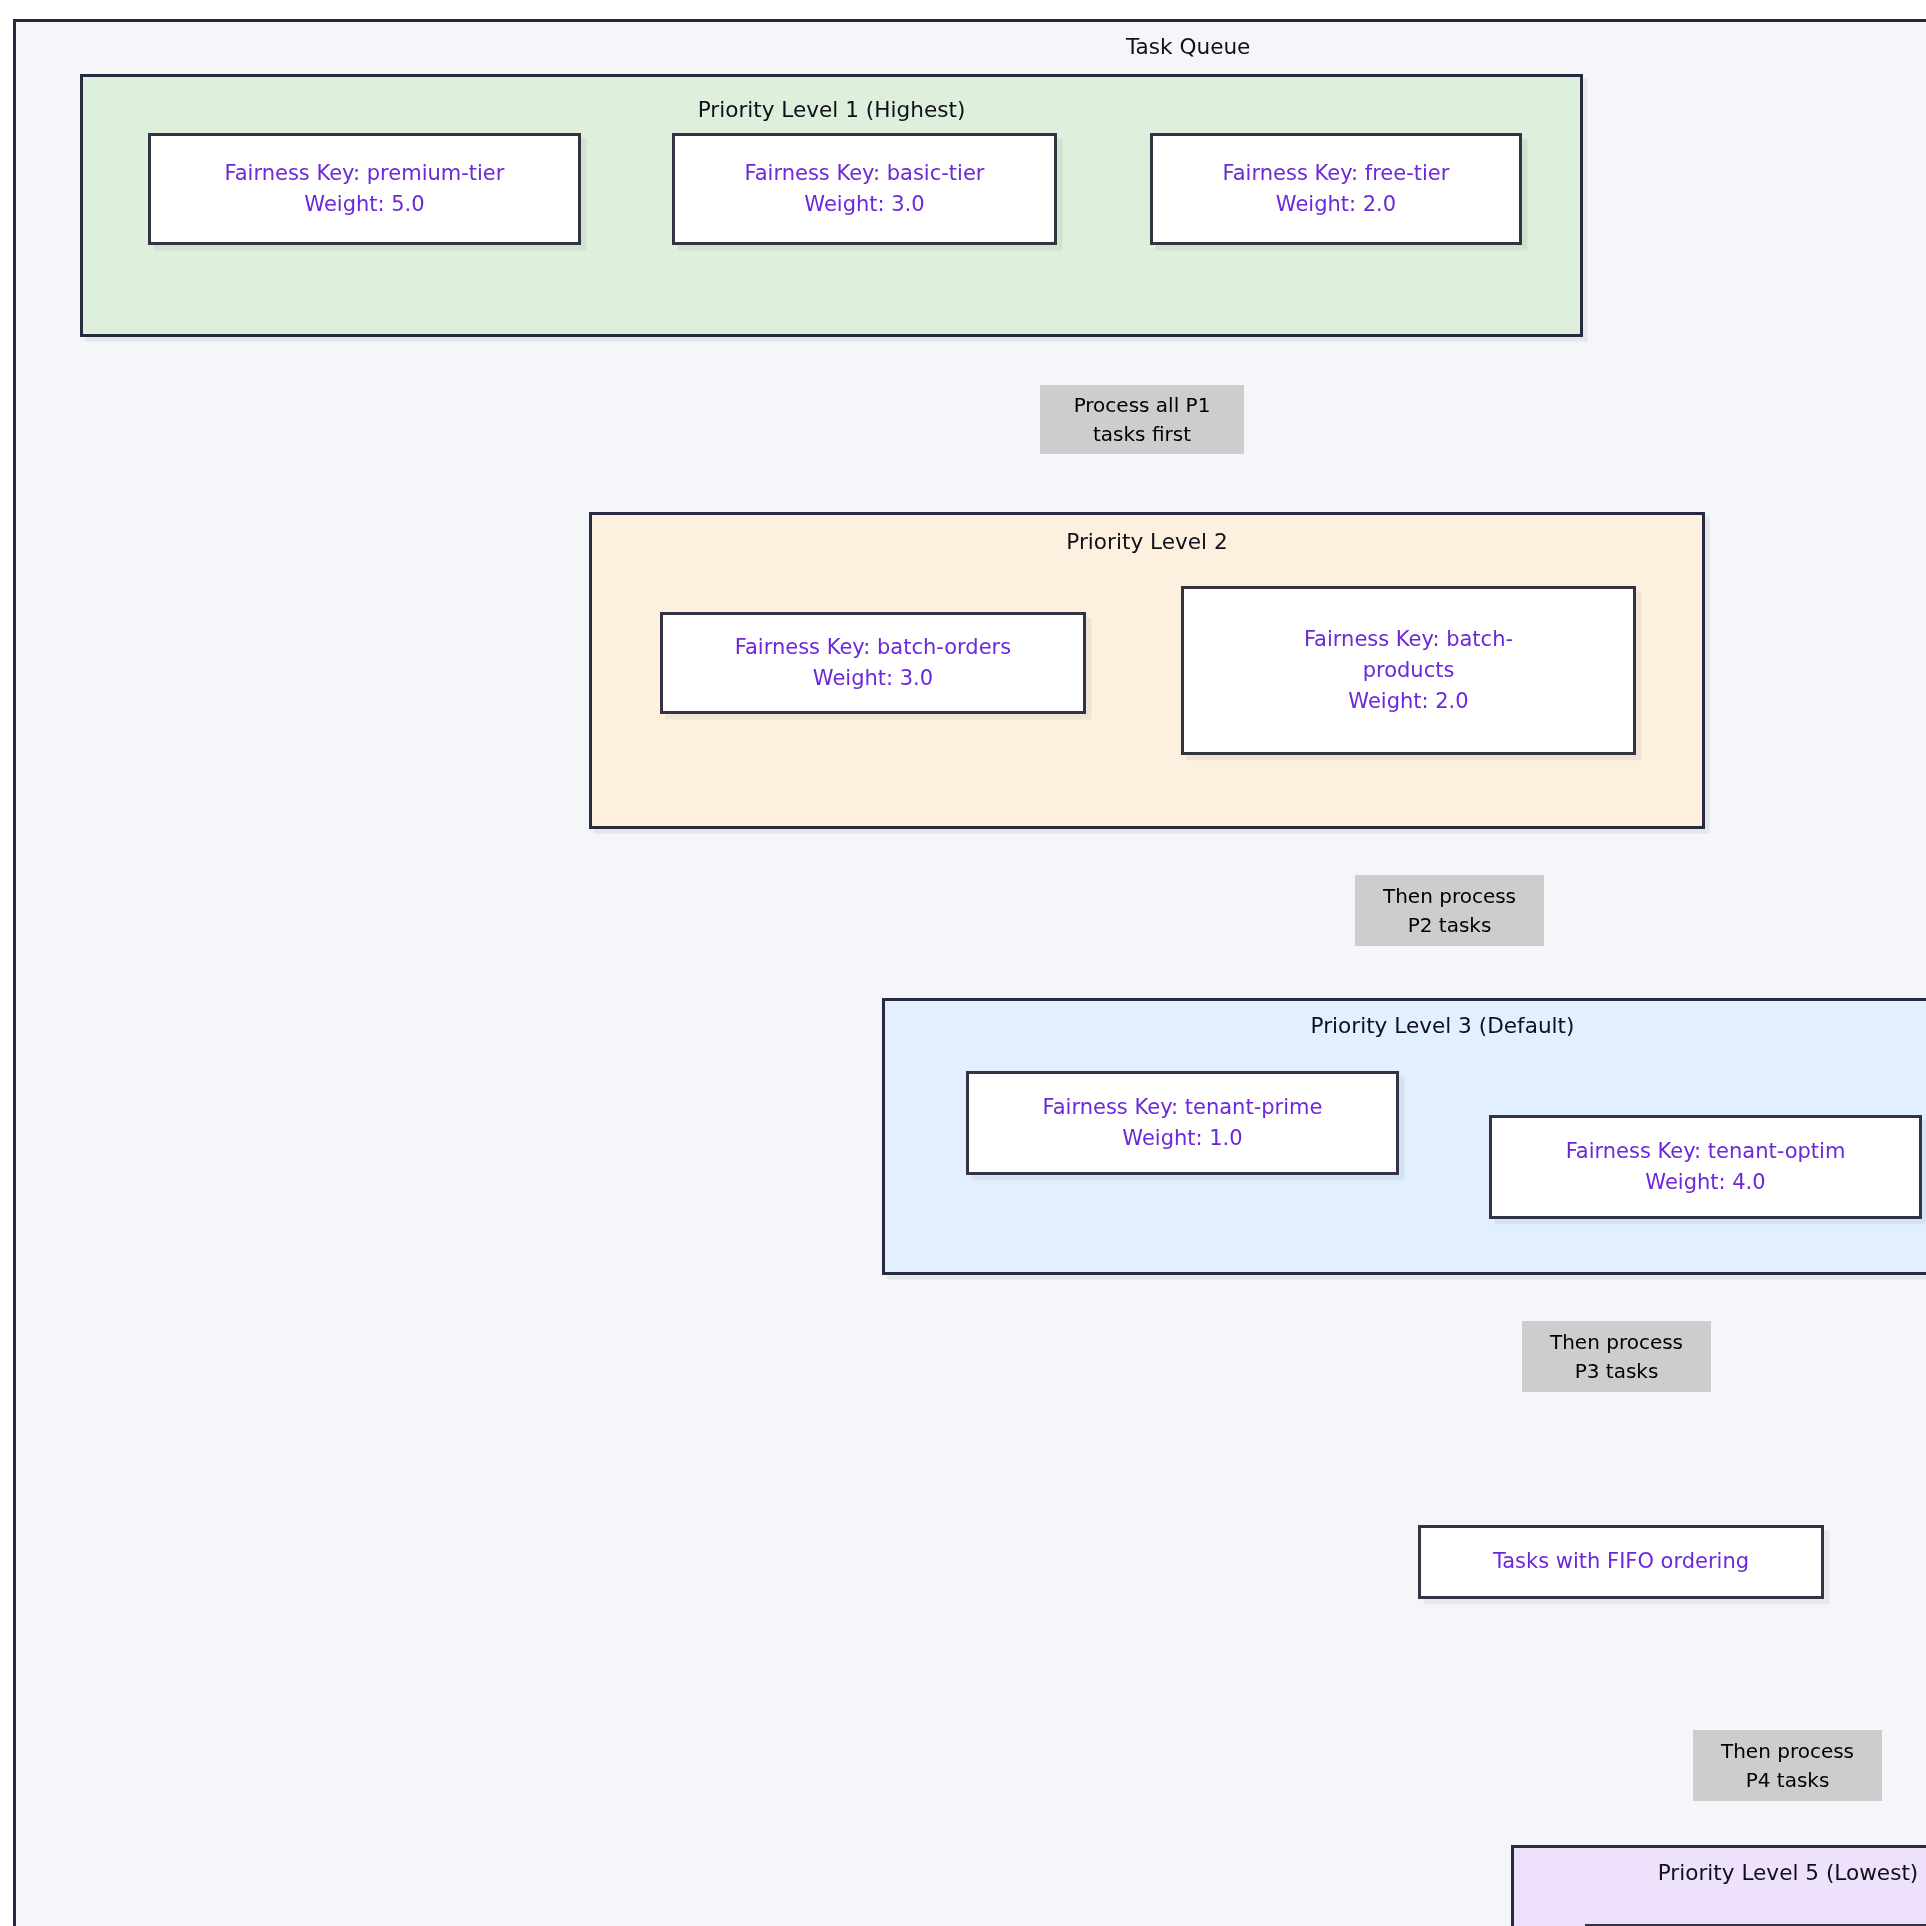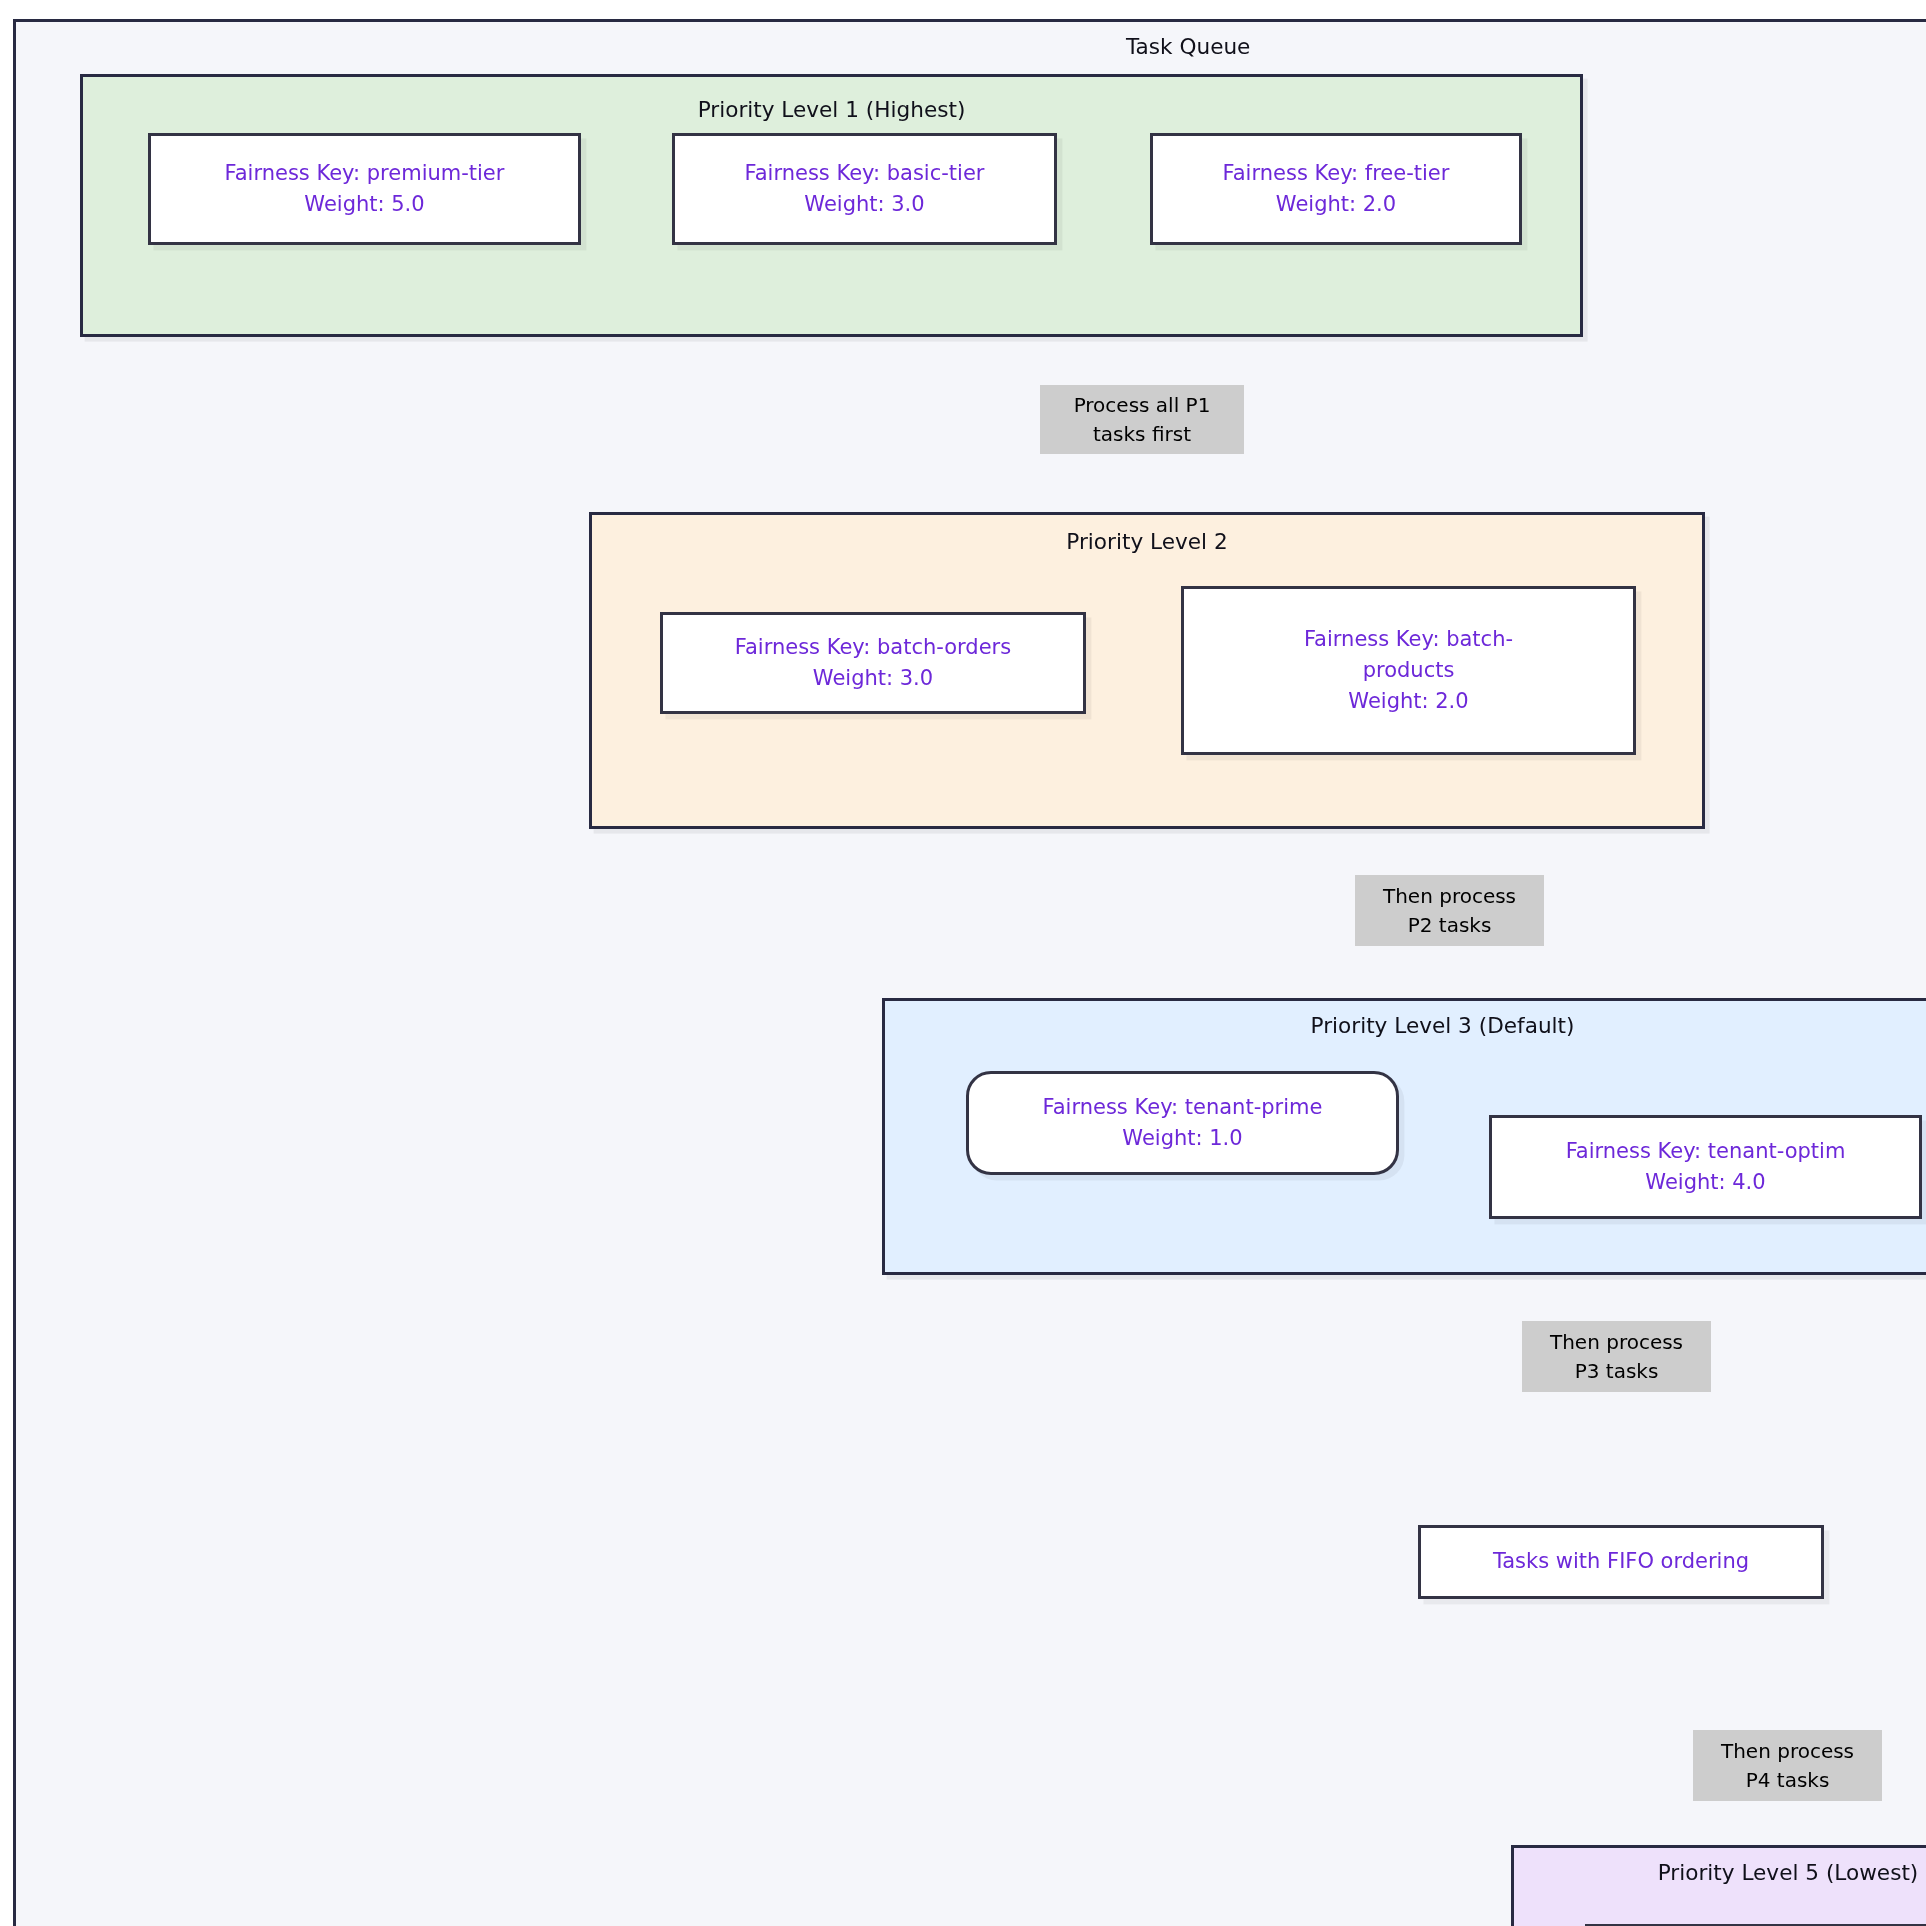--- a/index.html
+++ b/index.html
@@ -153,21 +153,21 @@
   </div>
 
   <div class="edge-label" style="left:1355px; top:875px; width:189px; height:71px;">
     <span>Then process</span>
     <span>P2 tasks</span>
   </div>
 
   <div class="cluster" style="left:882px; top:998px; width:1121px; height:277px; background:#e1efff;">
     <div class="cluster-title" style="top:14px;">Priority Level 3 (Default)</div>
   </div>
-  <div class="node" style="left:966px; top:1071px; width:433px; height:104px;border-radius:25px;">
+  <div class="node" style="left:966px; top:1071px; width:433px; height:104px;">
     <span class="ln">Fairness Key: tenant-prime</span>
     <span class="ln">Weight: 1.0</span>
   </div>
   <div class="node" style="left:1489px; top:1071px; width:433px; height:104px;margin-top:44px;">
     <span class="ln">Fairness Key: tenant-optim</span>
     <span class="ln">Weight: 4.0</span>
   </div>
 
   <div class="edge-label" style="left:1522px; top:1321px; width:189px; height:71px;">
     <span>Then process</span>

